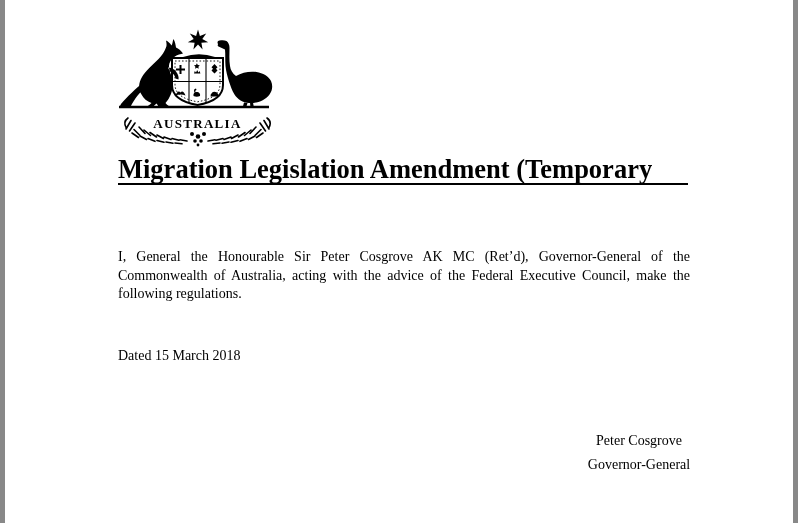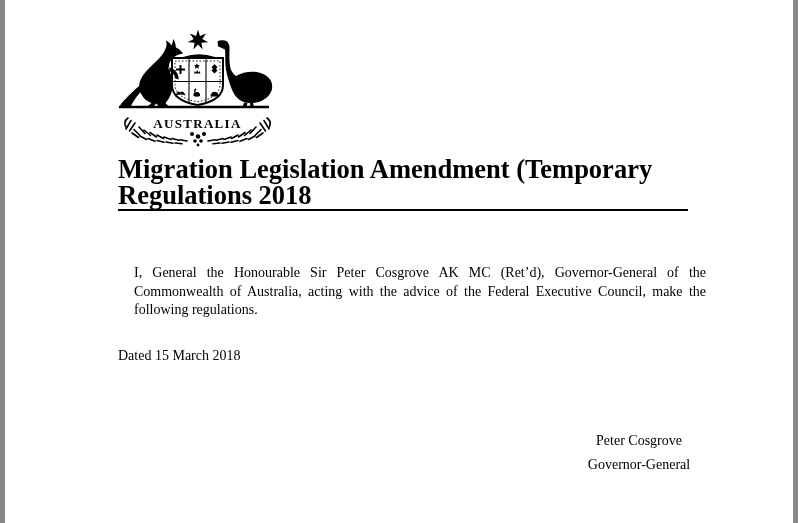--- a/index.html
+++ b/index.html
@@ -18,21 +18,21 @@
   .doc-title{
     position:absolute;left:113px;top:156px;width:570px;
     font-weight:bold;font-size:26.5px;line-height:26px;
     border-bottom:2px solid #000000;padding-bottom:1px;
     margin:0;
   }
   .doc-title .tline{white-space:nowrap;}
   .enacting{
     position:absolute;left:113px;top:248px;width:572px;
     font-size:14px;line-height:18.7px;text-align:justify;
-    margin:16px;
+    margin:0;
   }
   .dated{
     position:absolute;left:113px;top:346px;
     font-size:14px;line-height:19px;margin:0;font-family:Liberation Serif, serif;
   }
   .signature{
     position:absolute;left:434px;top:429px;width:400px;
     text-align:center;font-size:14px;line-height:23.5px;
   }
   svg text{font-family:"Liberation Serif",serif;}
@@ -97,21 +97,20 @@
         <circle cx="87" cy="109" r="2"></circle>
         <circle cx="78" cy="116" r="1.8"></circle>
         <circle cx="84" cy="116" r="1.8"></circle>
         <circle cx="81" cy="120" r="1.4"></circle>
       </g>
     </svg>
   </div>
 
   <h1 class="doc-title">
     <div class="tline">Migration Legislation Amendment (Temporary</div>
-    <div class="tline">Regulations 2018</div>
   </h1>
 
   <p class="enacting">I, General the Honourable Sir Peter Cosgrove AK MC (Ret’d), Governor-General of the Commonwealth of Australia, acting with the advice of the Federal Executive Council, make the following regulations.</p>
 
   <p class="dated">Dated 15 March 2018</p>
 
   <div class="signature">
     <div>Peter Cosgrove</div>
     <div>Governor-General</div>
   </div>

